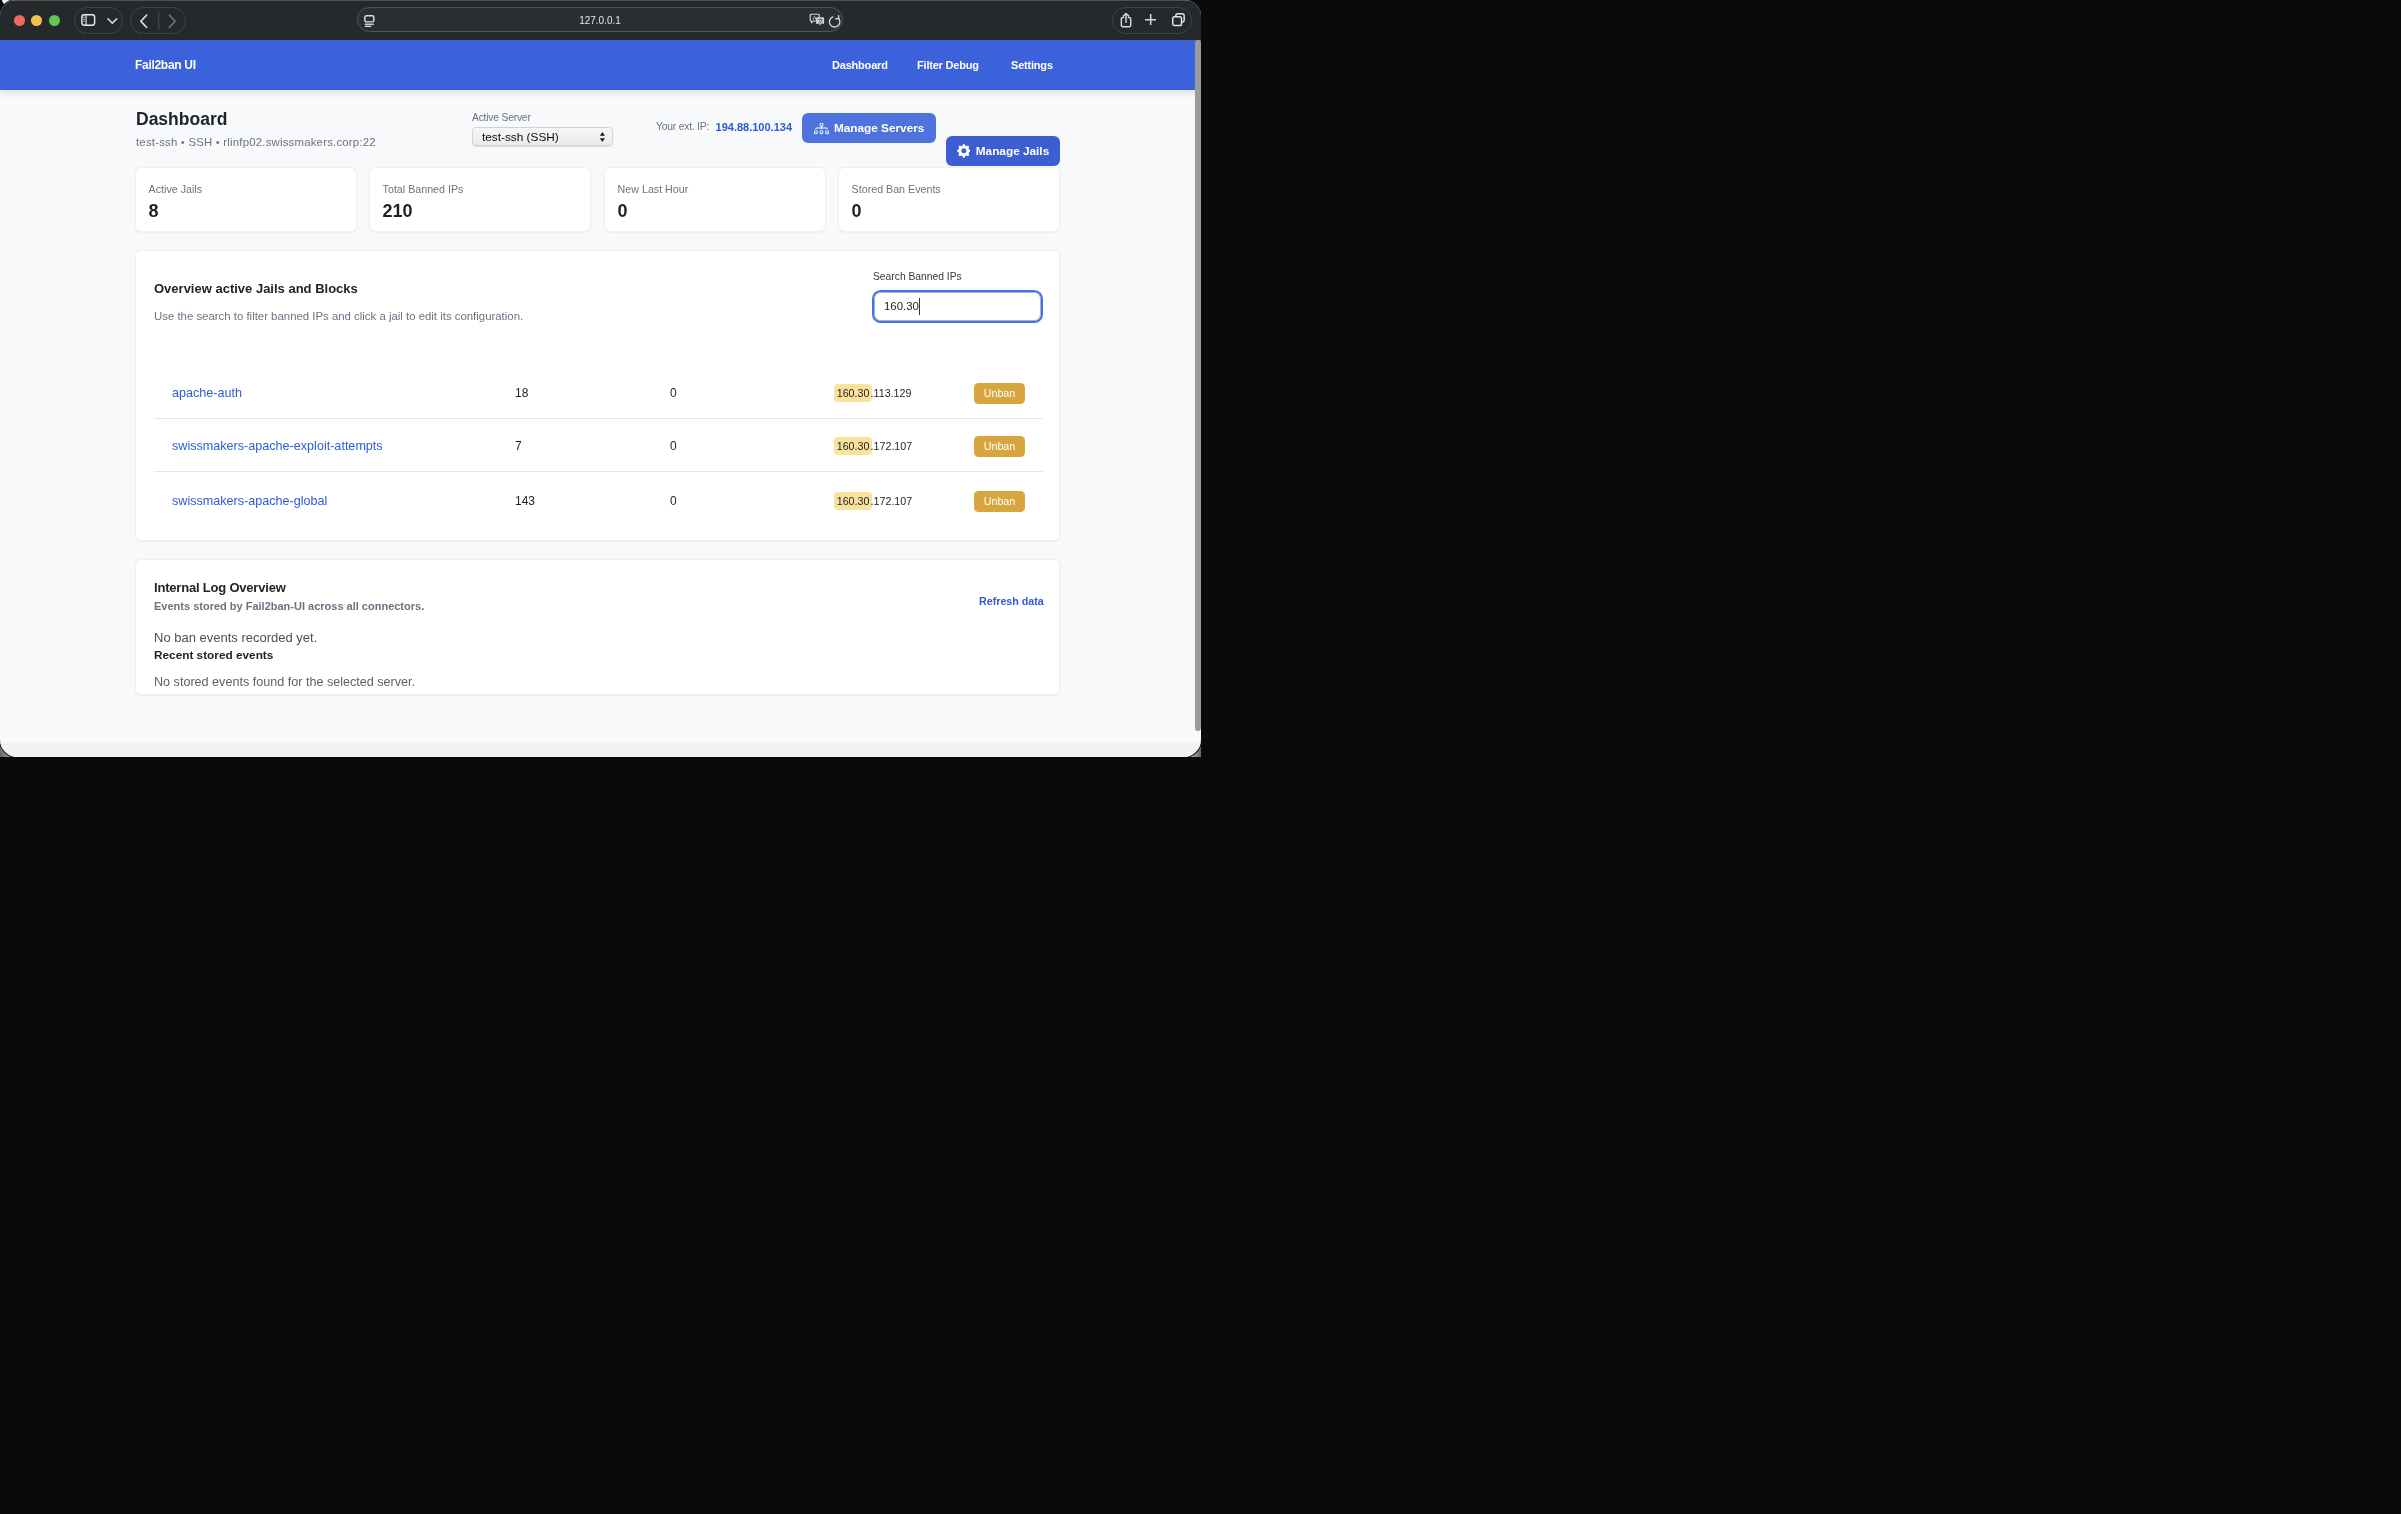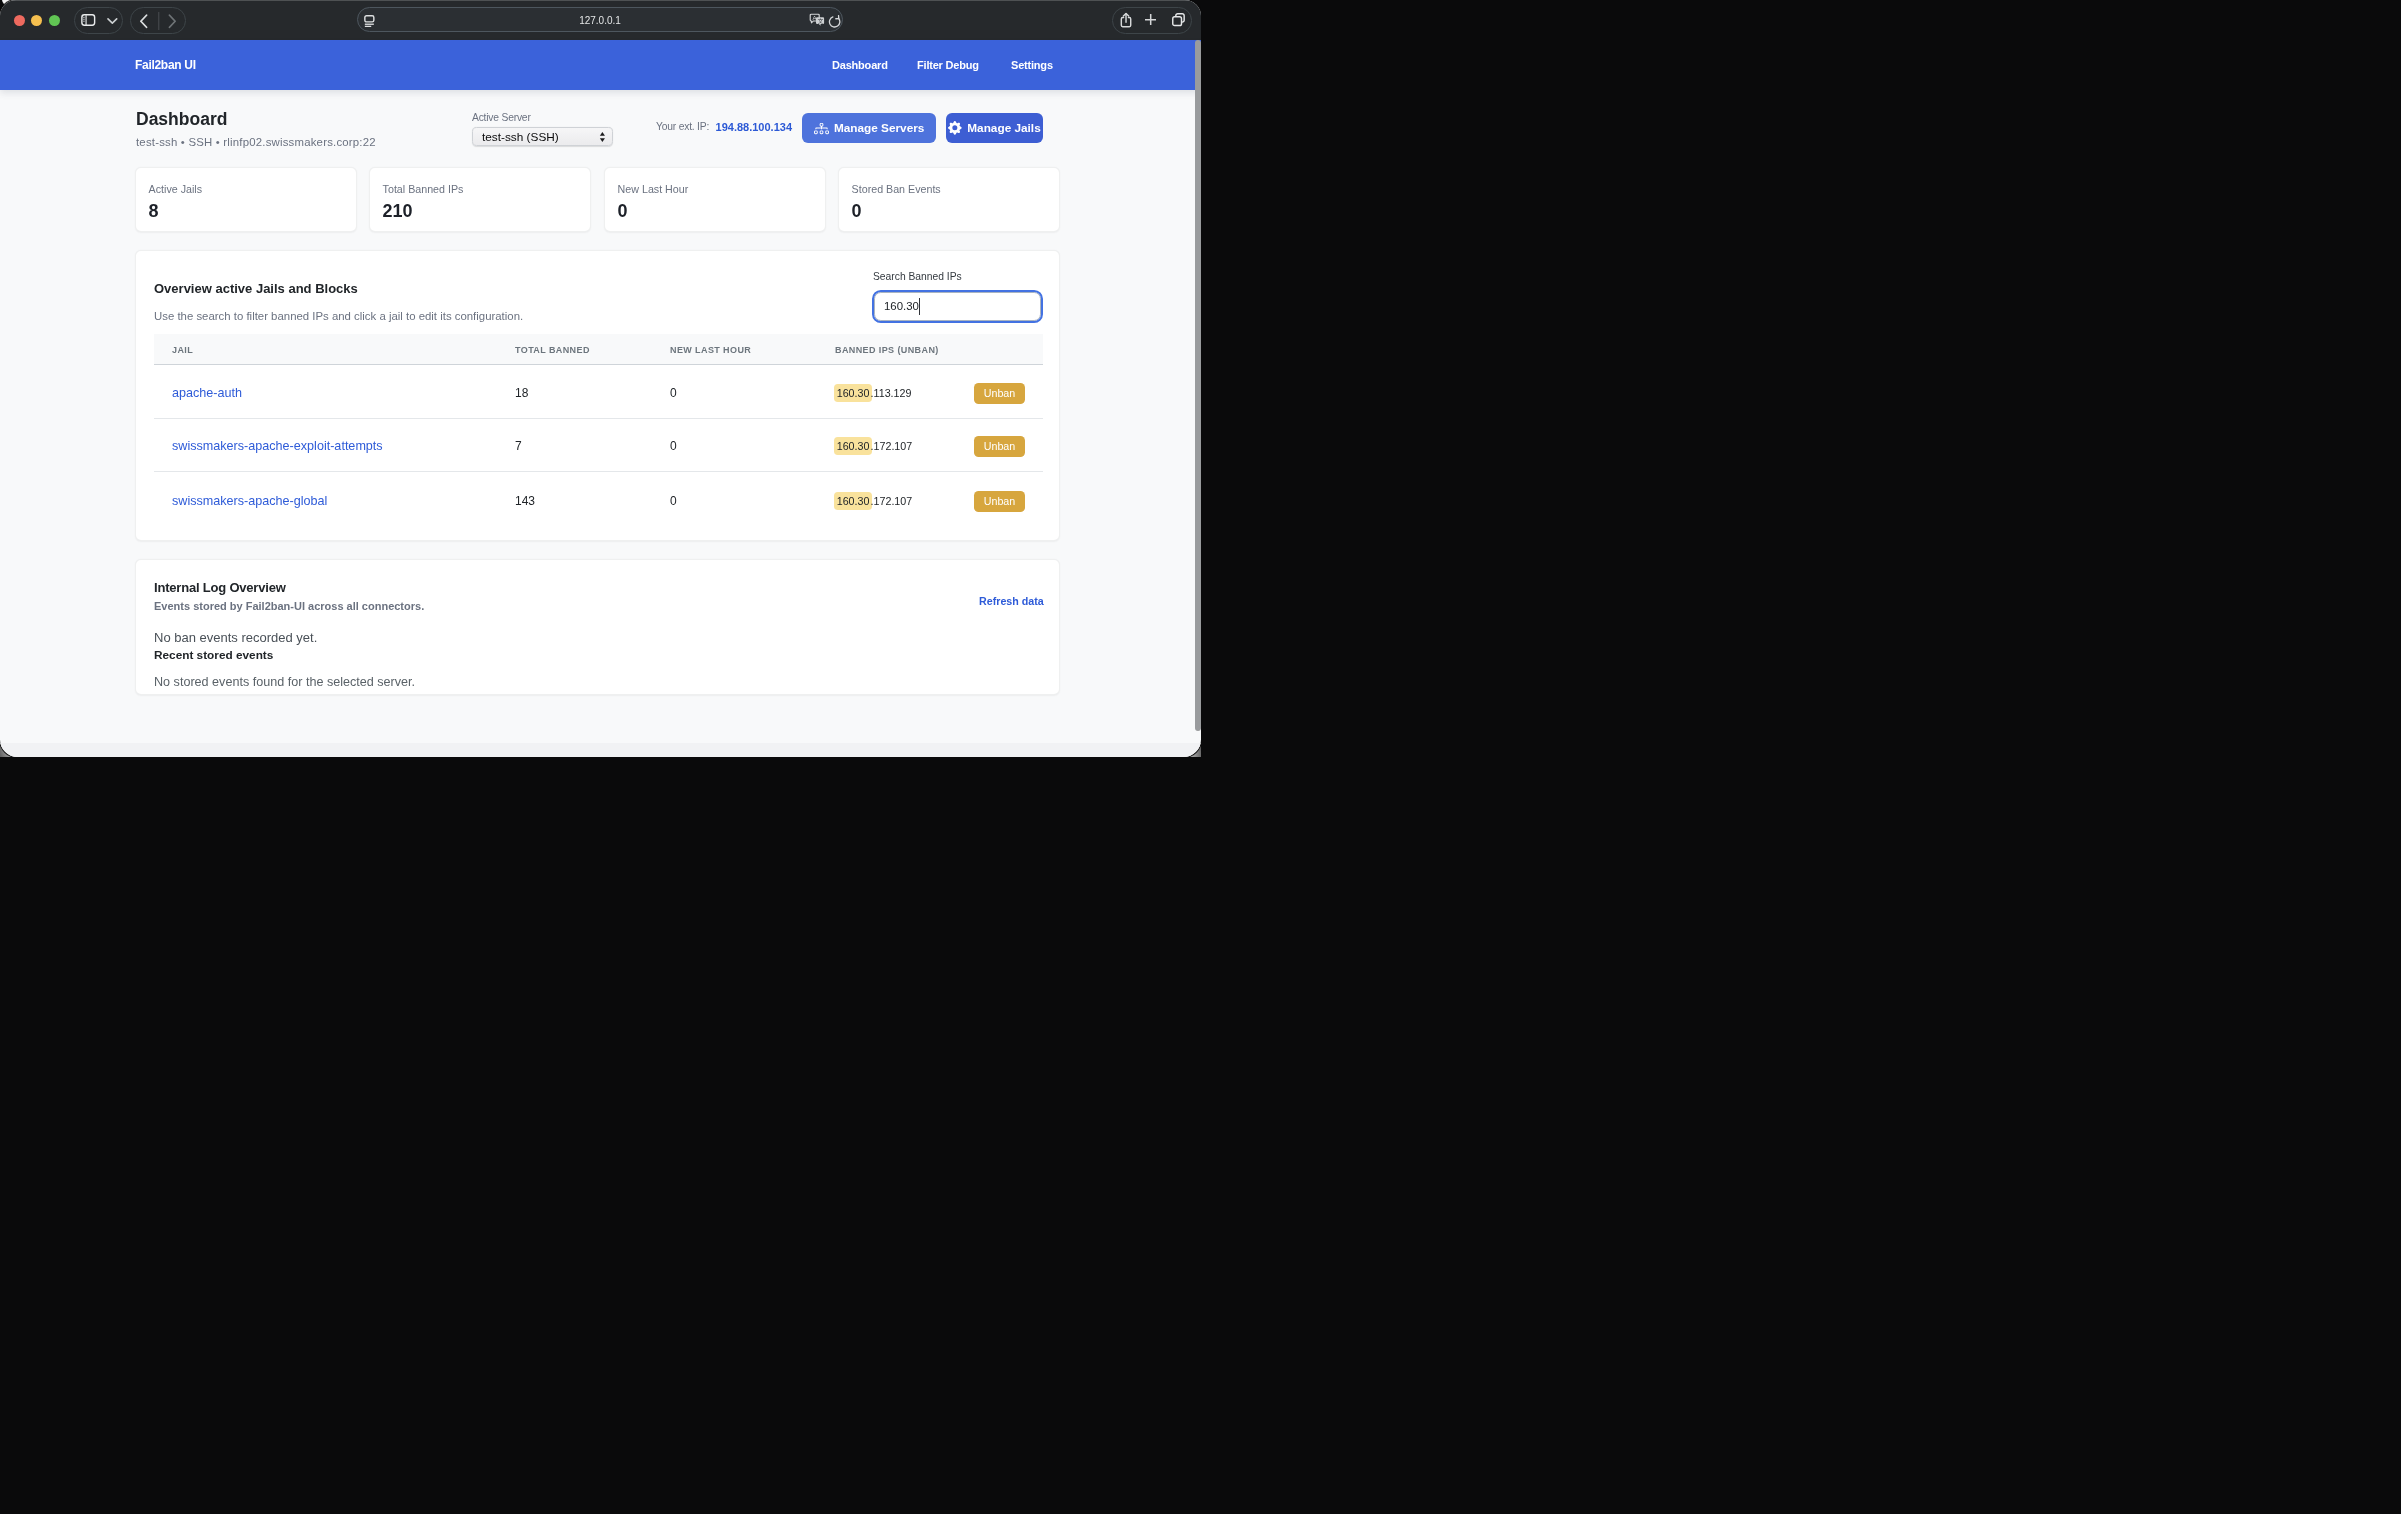--- a/index.html
+++ b/index.html
@@ -44,21 +44,21 @@
   .aslabel { position:absolute; left:472px; top:112px; font-size:10.3px; letter-spacing:-0.2px; color:#6b7280; }
   .select { position:absolute; left:472px; top:127px; width:141px; height:19.4px; border-radius:4.6px;
      background:linear-gradient(#f6f6f7,#ebebed); border:0.8px solid #cfd2d6; box-shadow:0 0.4px 1.1px rgba(0,0,0,0.12);
      font-size:11.8px; color:#0b0b0c; line-height:18px; padding-left:9px; }
   .select .arrows { position:absolute; right:6px; top:3.4px; }
   .extlabel { position:absolute; left:656px; top:121px; font-size:10.3px; letter-spacing:-0.2px; color:#6b7280; }
   .extip { position:absolute; right:409px; top:121px; font-size:11px; color:#2c59d5; font-weight:700; }
   .btn { position:absolute; top:113px; height:30px; border-radius:6px; color:#fff; font-size:11.8px; font-weight:700;
      display:flex; align-items:center; justify-content:center; gap:5.3px; }
   .btn1 { left:802px; width:134px; background:#4e73dc; }
-  .btn2 { left:946px; width:97px; background:#3d5ed3; }
+  .btn2 { left:946px; width:114px; background:#3d5ed3;margin-top:23px; }
 
   
   .card { position:absolute; background:#fff; border-radius:6px; border:0.8px solid rgba(33,37,41,0.07);
      box-shadow:0 0.8px 1.5px rgba(33,37,41,0.05); }
   .scard { top:167px; width:222px; height:65px; }
   .scard .lab { position:absolute; left:12.6px; top:15px; font-size:10.7px; color:#6b7280; }
   .scard .val { position:absolute; left:12.6px; top:33px; font-size:18px; font-weight:700; color:#1d2129; }
 
   
   .bigcard { left:135px; top:250px; width:925px; height:291px; }
@@ -235,26 +235,20 @@
     </div>
 
     <div class="card bigcard">
       <div class="bigtitle">Overview active Jails and Blocks</div>
       <div class="bigsub">Use the search to filter banned IPs and click a jail to edit its configuration.</div>
       <div class="slabel">Search Banned IPs</div>
       <div class="sinput">
         <span class="txt">160.30</span>
         <span class="caret" style="left:44px;"></span>
       </div>
-      <div class="thead">
-        <div class="th" style="left:18px;">JAIL</div>
-        <div class="th" style="left:361px;">TOTAL BANNED</div>
-        <div class="th" style="left:516px;">NEW LAST HOUR</div>
-        <div class="th" style="left:681px;">BANNED IPS (UNBAN)</div>
-      </div>
       <div class="rowline" style="top:167px;"></div>
       <div class="rowline" style="top:220px;"></div>
 
       <div class="row" style="top:132px;">
         <div class="jail">apache-auth</div>
         <div class="num" style="left:379px;">18</div>
         <div class="num" style="left:534px;">0</div>
         <div class="ipcell"><span class="mark">160.30</span>.113.129</div>
         <div class="unban">Unban</div>
       </div>

